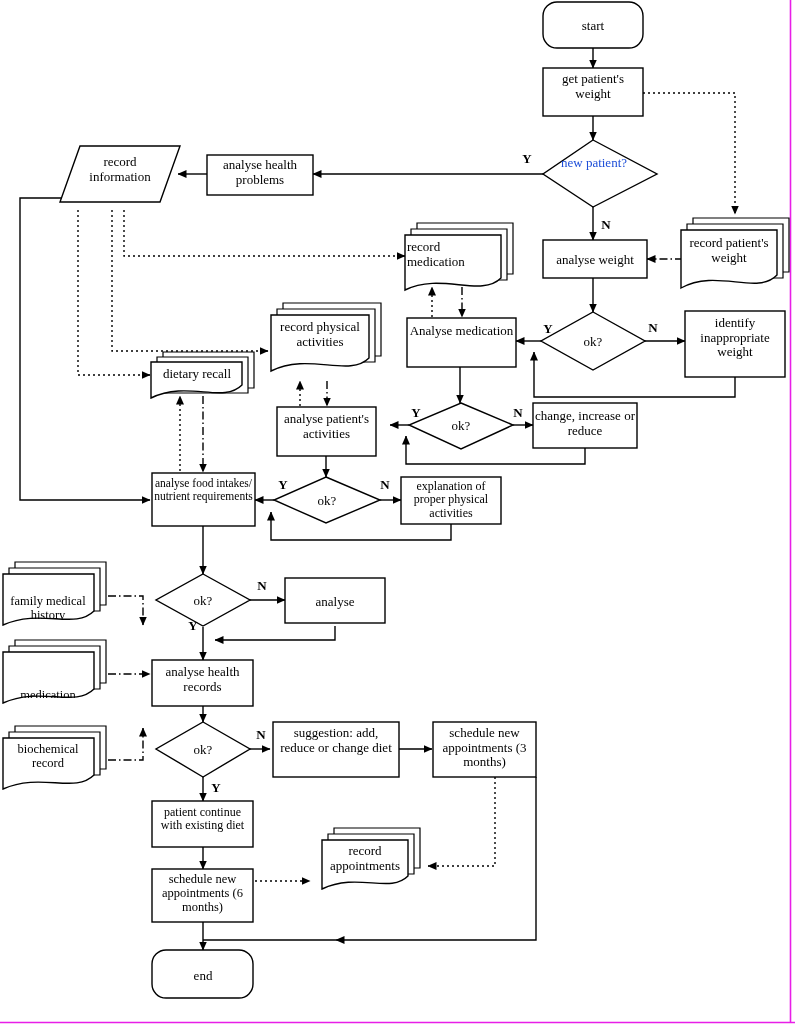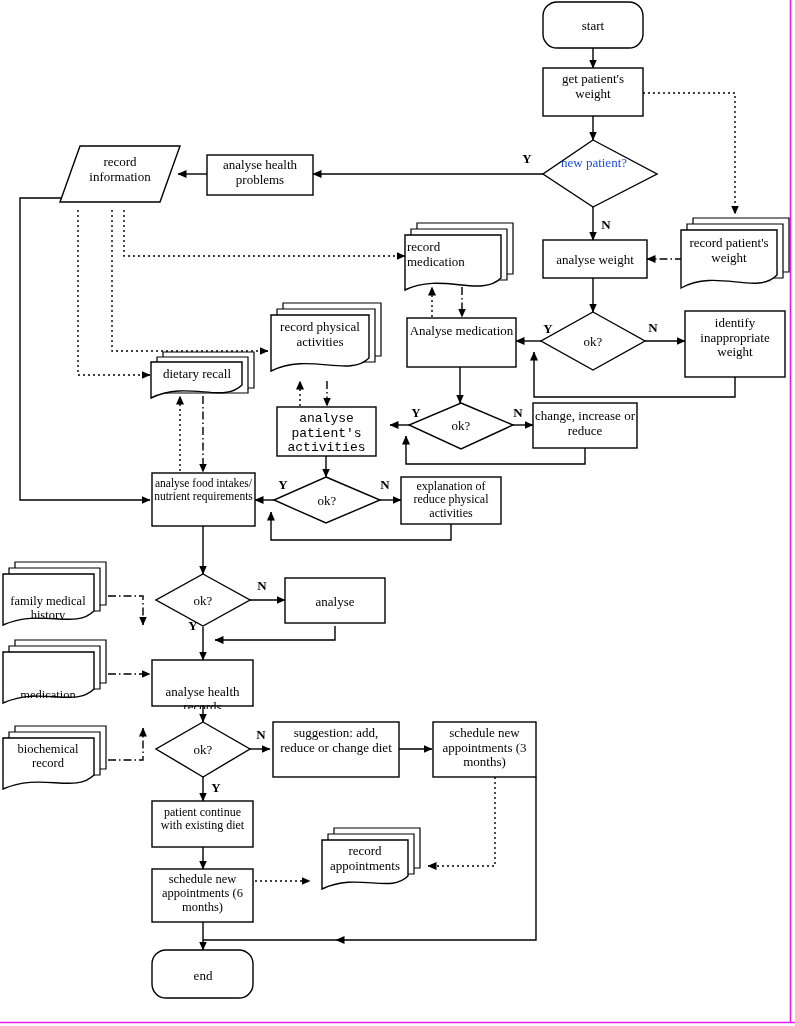--- a/index.html
+++ b/index.html
@@ -223,33 +223,33 @@
     <path d="M277,309 L375,309 L375,362 L277,362 Z" fill="#fff" stroke="#000" stroke-width="1.2"></path>
     <path d="M271,315 L369,315 L369,358 C349,378 309,352 271,371 Z" fill="#fff" stroke="#000" stroke-width="1.4"></path>
     <foreignObject x="273" y="320" width="94" height="44">
       <div xmlns="http://www.w3.org/1999/xhtml" style="font-family:'Liberation Serif',serif;font-size:13px;text-align:center;line-height:1.12;color:#000;">record physical activities</div>
     </foreignObject>
   </g>
 
   <g class="nd">
     <rect x="277" y="407" width="99" height="49" fill="#fff" stroke="#000" stroke-width="1.4"></rect>
     <foreignObject x="279" y="412" width="95" height="46">
-      <div xmlns="http://www.w3.org/1999/xhtml" style="font-family:Liberation Mono, monospace;font-size:13px;text-align:center;line-height:1.12;color:#000;">analyse patient's activities</div>
+      <div xmlns="http://www.w3.org/1999/xhtml" style="font-family:Liberation Serif, serif;font-size:13px;text-align:center;line-height:1.12;color:#000;">analyse patient's activities</div>
     </foreignObject>
   </g>
 
   <g class="nd">
     <polygon points="326,477 380,500 326,523 274,500" fill="#fff" stroke="#000" stroke-width="1.4"></polygon>
     <text x="327" y="505" text-anchor="middle" font-size="13">ok?</text>
   </g>
 
   <g class="nd">
     <rect x="401" y="477" width="100" height="47" fill="#fff" stroke="#000" stroke-width="1.4"></rect>
     <foreignObject x="403" y="480" width="96" height="46">
-      <div xmlns="http://www.w3.org/1999/xhtml" style="font-family:'Liberation Serif',serif;font-size:12px;text-align:center;line-height:1.12;color:#000;">explanation of reduce physical activities</div>
+      <div xmlns="http://www.w3.org/1999/xhtml" style="font-family:'Liberation Serif',serif;font-size:12px;text-align:center;line-height:1.12;color:#000;">explanation of proper physical activities</div>
     </foreignObject>
   </g>
 
   <g class="nd">
     <path d="M163,352 L254,352 L254,388 L163,388 Z" fill="#fff" stroke="#000" stroke-width="1.2"></path>
     <path d="M157,357 L248,357 L248,393 L157,393 Z" fill="#fff" stroke="#000" stroke-width="1.2"></path>
     <path d="M151,362 L242,362 L242,385 C223,404 188,380 151,398 Z" fill="#fff" stroke="#000" stroke-width="1.4"></path>
     <text x="197" y="378" text-anchor="middle" font-size="13">dietary recall</text>
   </g>
 
@@ -293,21 +293,21 @@
     <path d="M9,732 L100,732 L100,775 L9,775 Z" fill="#fff" stroke="#000" stroke-width="1.2"></path>
     <path d="M3,738 L94,738 L94,775 C75,794 41,772 3,789 Z" fill="#fff" stroke="#000" stroke-width="1.4"></path>
     <foreignObject x="4" y="742" width="88" height="42">
       <div xmlns="http://www.w3.org/1999/xhtml" style="font-family:'Liberation Serif',serif;font-size:12.5px;text-align:center;line-height:1.12;color:#000;">biochemical record</div>
     </foreignObject>
   </g>
 
   <g class="nd">
     <rect x="152" y="660" width="101" height="46" fill="#fff" stroke="#000" stroke-width="1.4"></rect>
     <foreignObject x="154" y="665" width="97" height="44">
-      <div xmlns="http://www.w3.org/1999/xhtml" style="font-family:'Liberation Serif',serif;font-size:13px;text-align:center;line-height:1.12;color:#000;margin-top:20px;">analyse health records</div>
+      <div xmlns="http://www.w3.org/1999/xhtml" style="font-family:'Liberation Serif',serif;font-size:13px;text-align:center;line-height:1.12;color:#000;">analyse health records</div>
     </foreignObject>
   </g>
 
   <g class="nd">
     <polygon points="203,722 250,749 203,777 156,749" fill="#fff" stroke="#000" stroke-width="1.4"></polygon>
     <text x="203" y="754" text-anchor="middle" font-size="13">ok?</text>
   </g>
 
   <g class="nd">
     <rect x="273" y="722" width="126" height="55" fill="#fff" stroke="#000" stroke-width="1.4"></rect>

